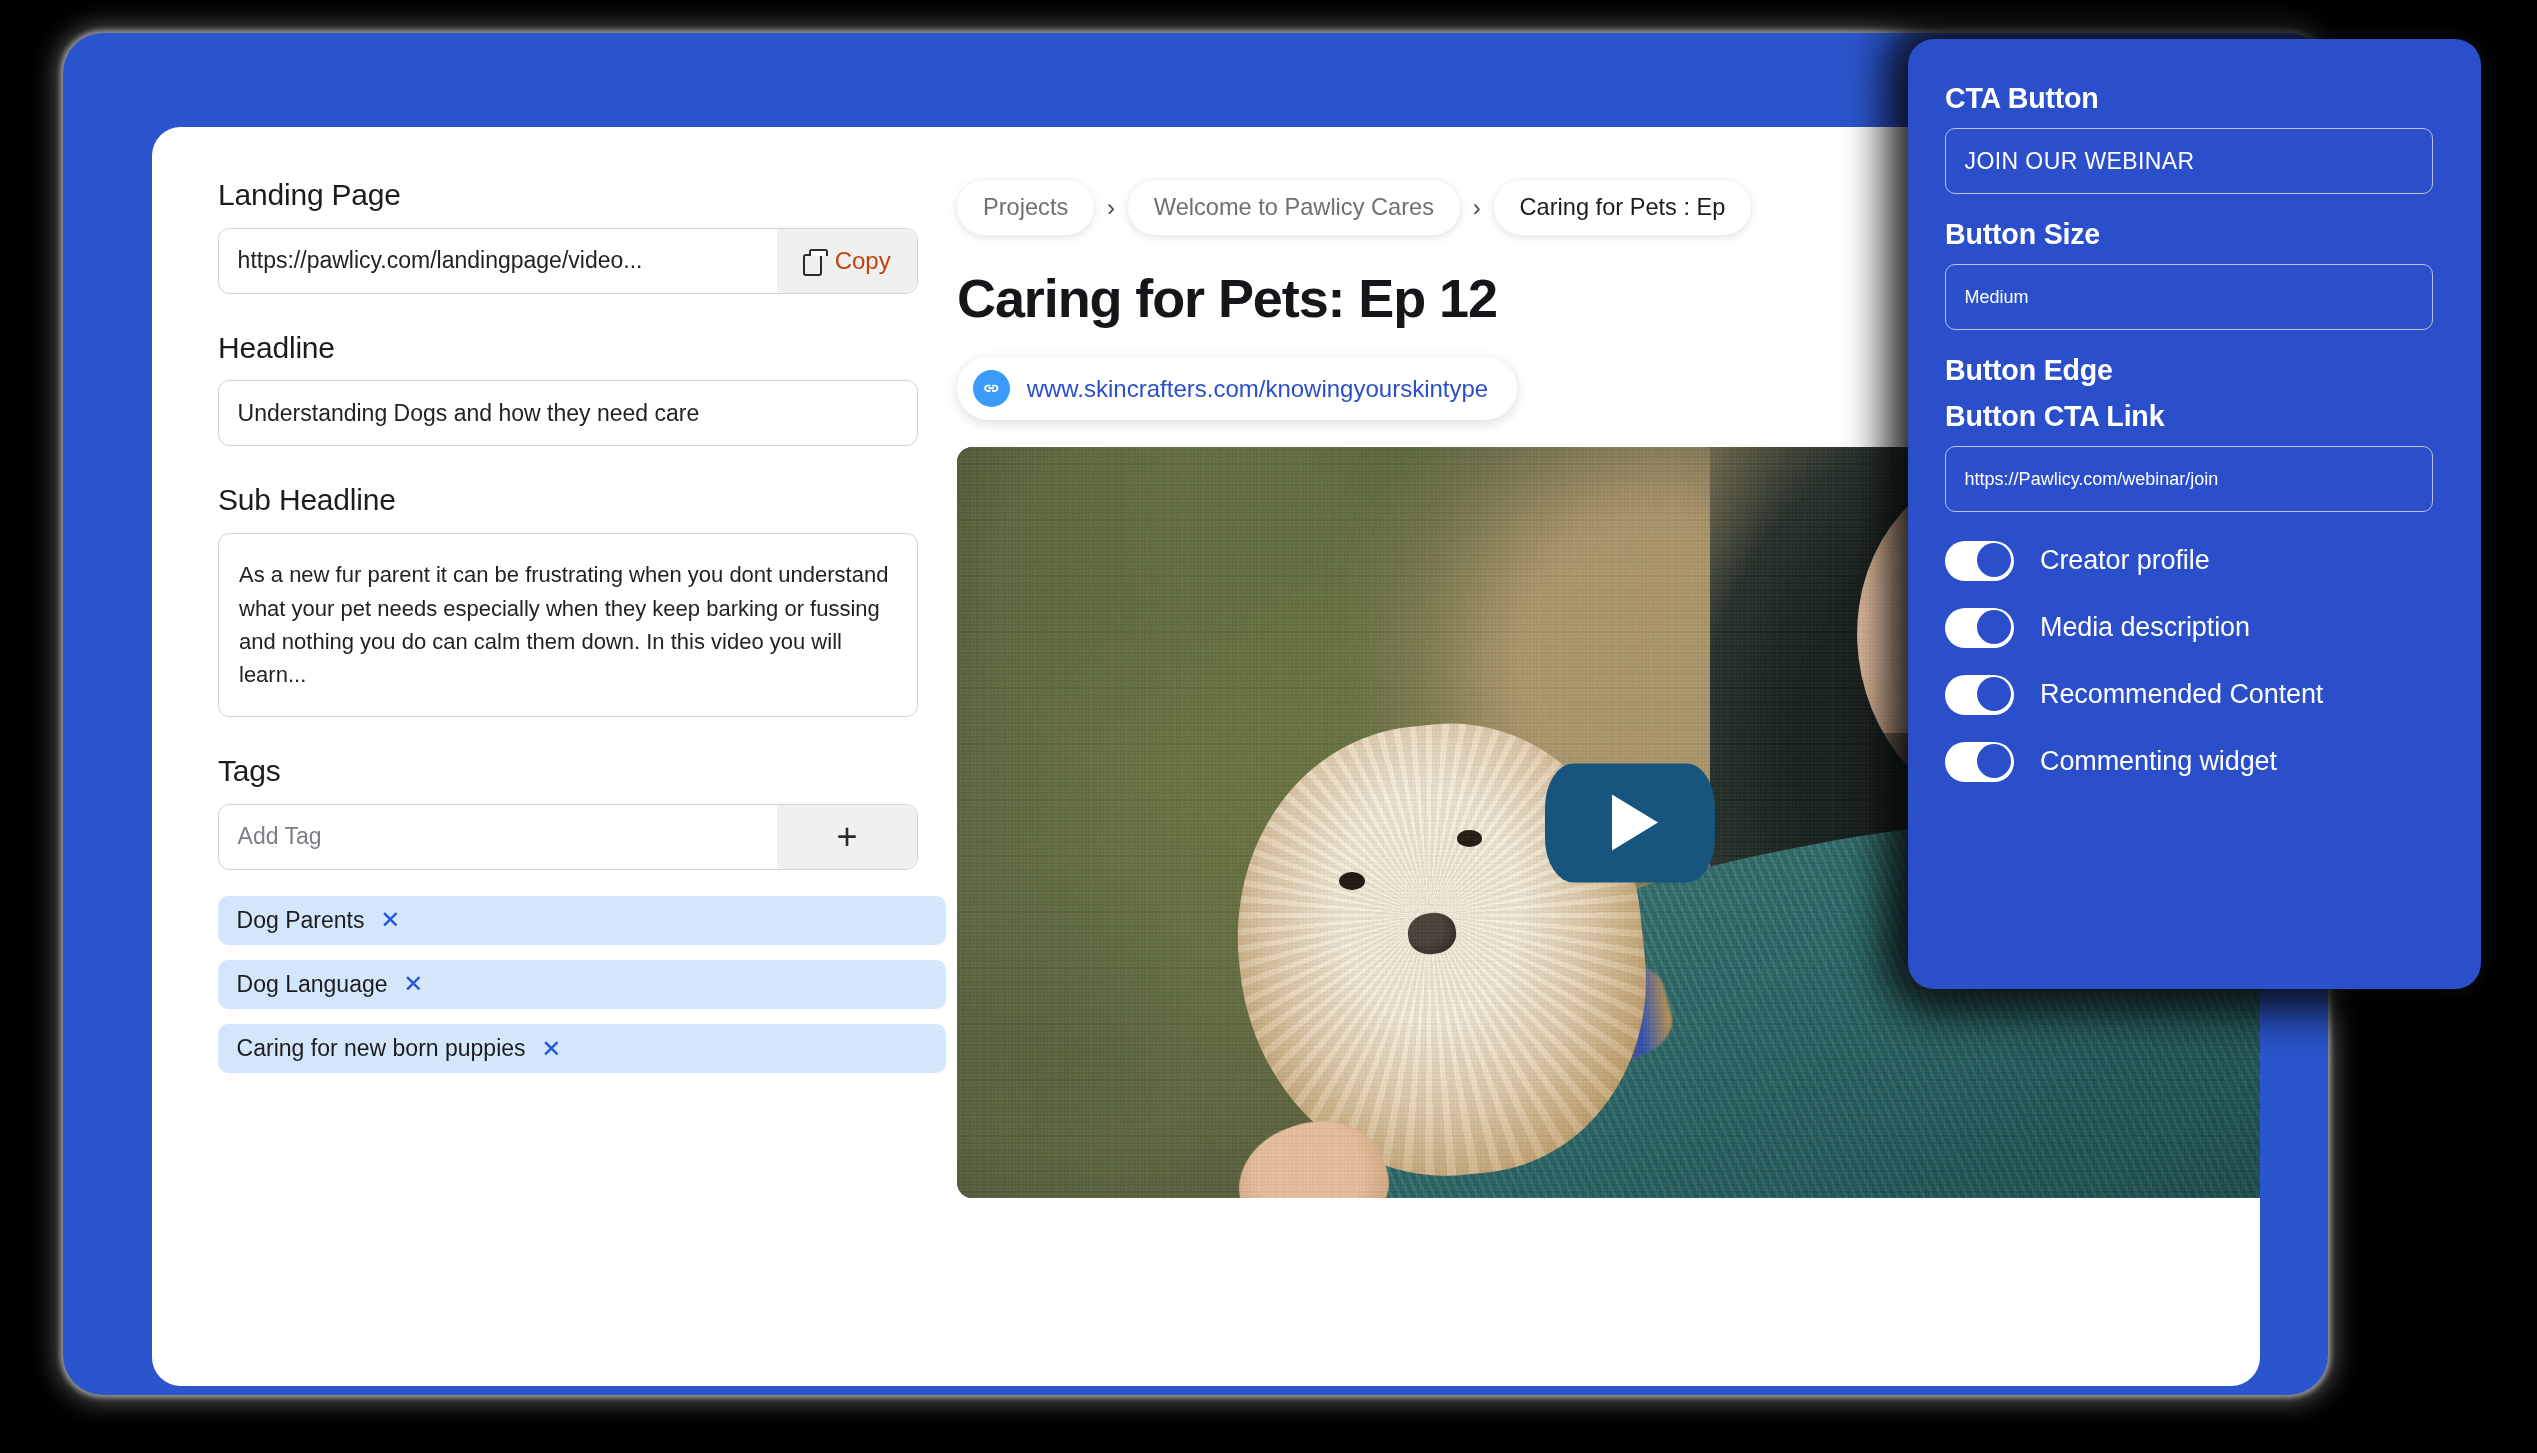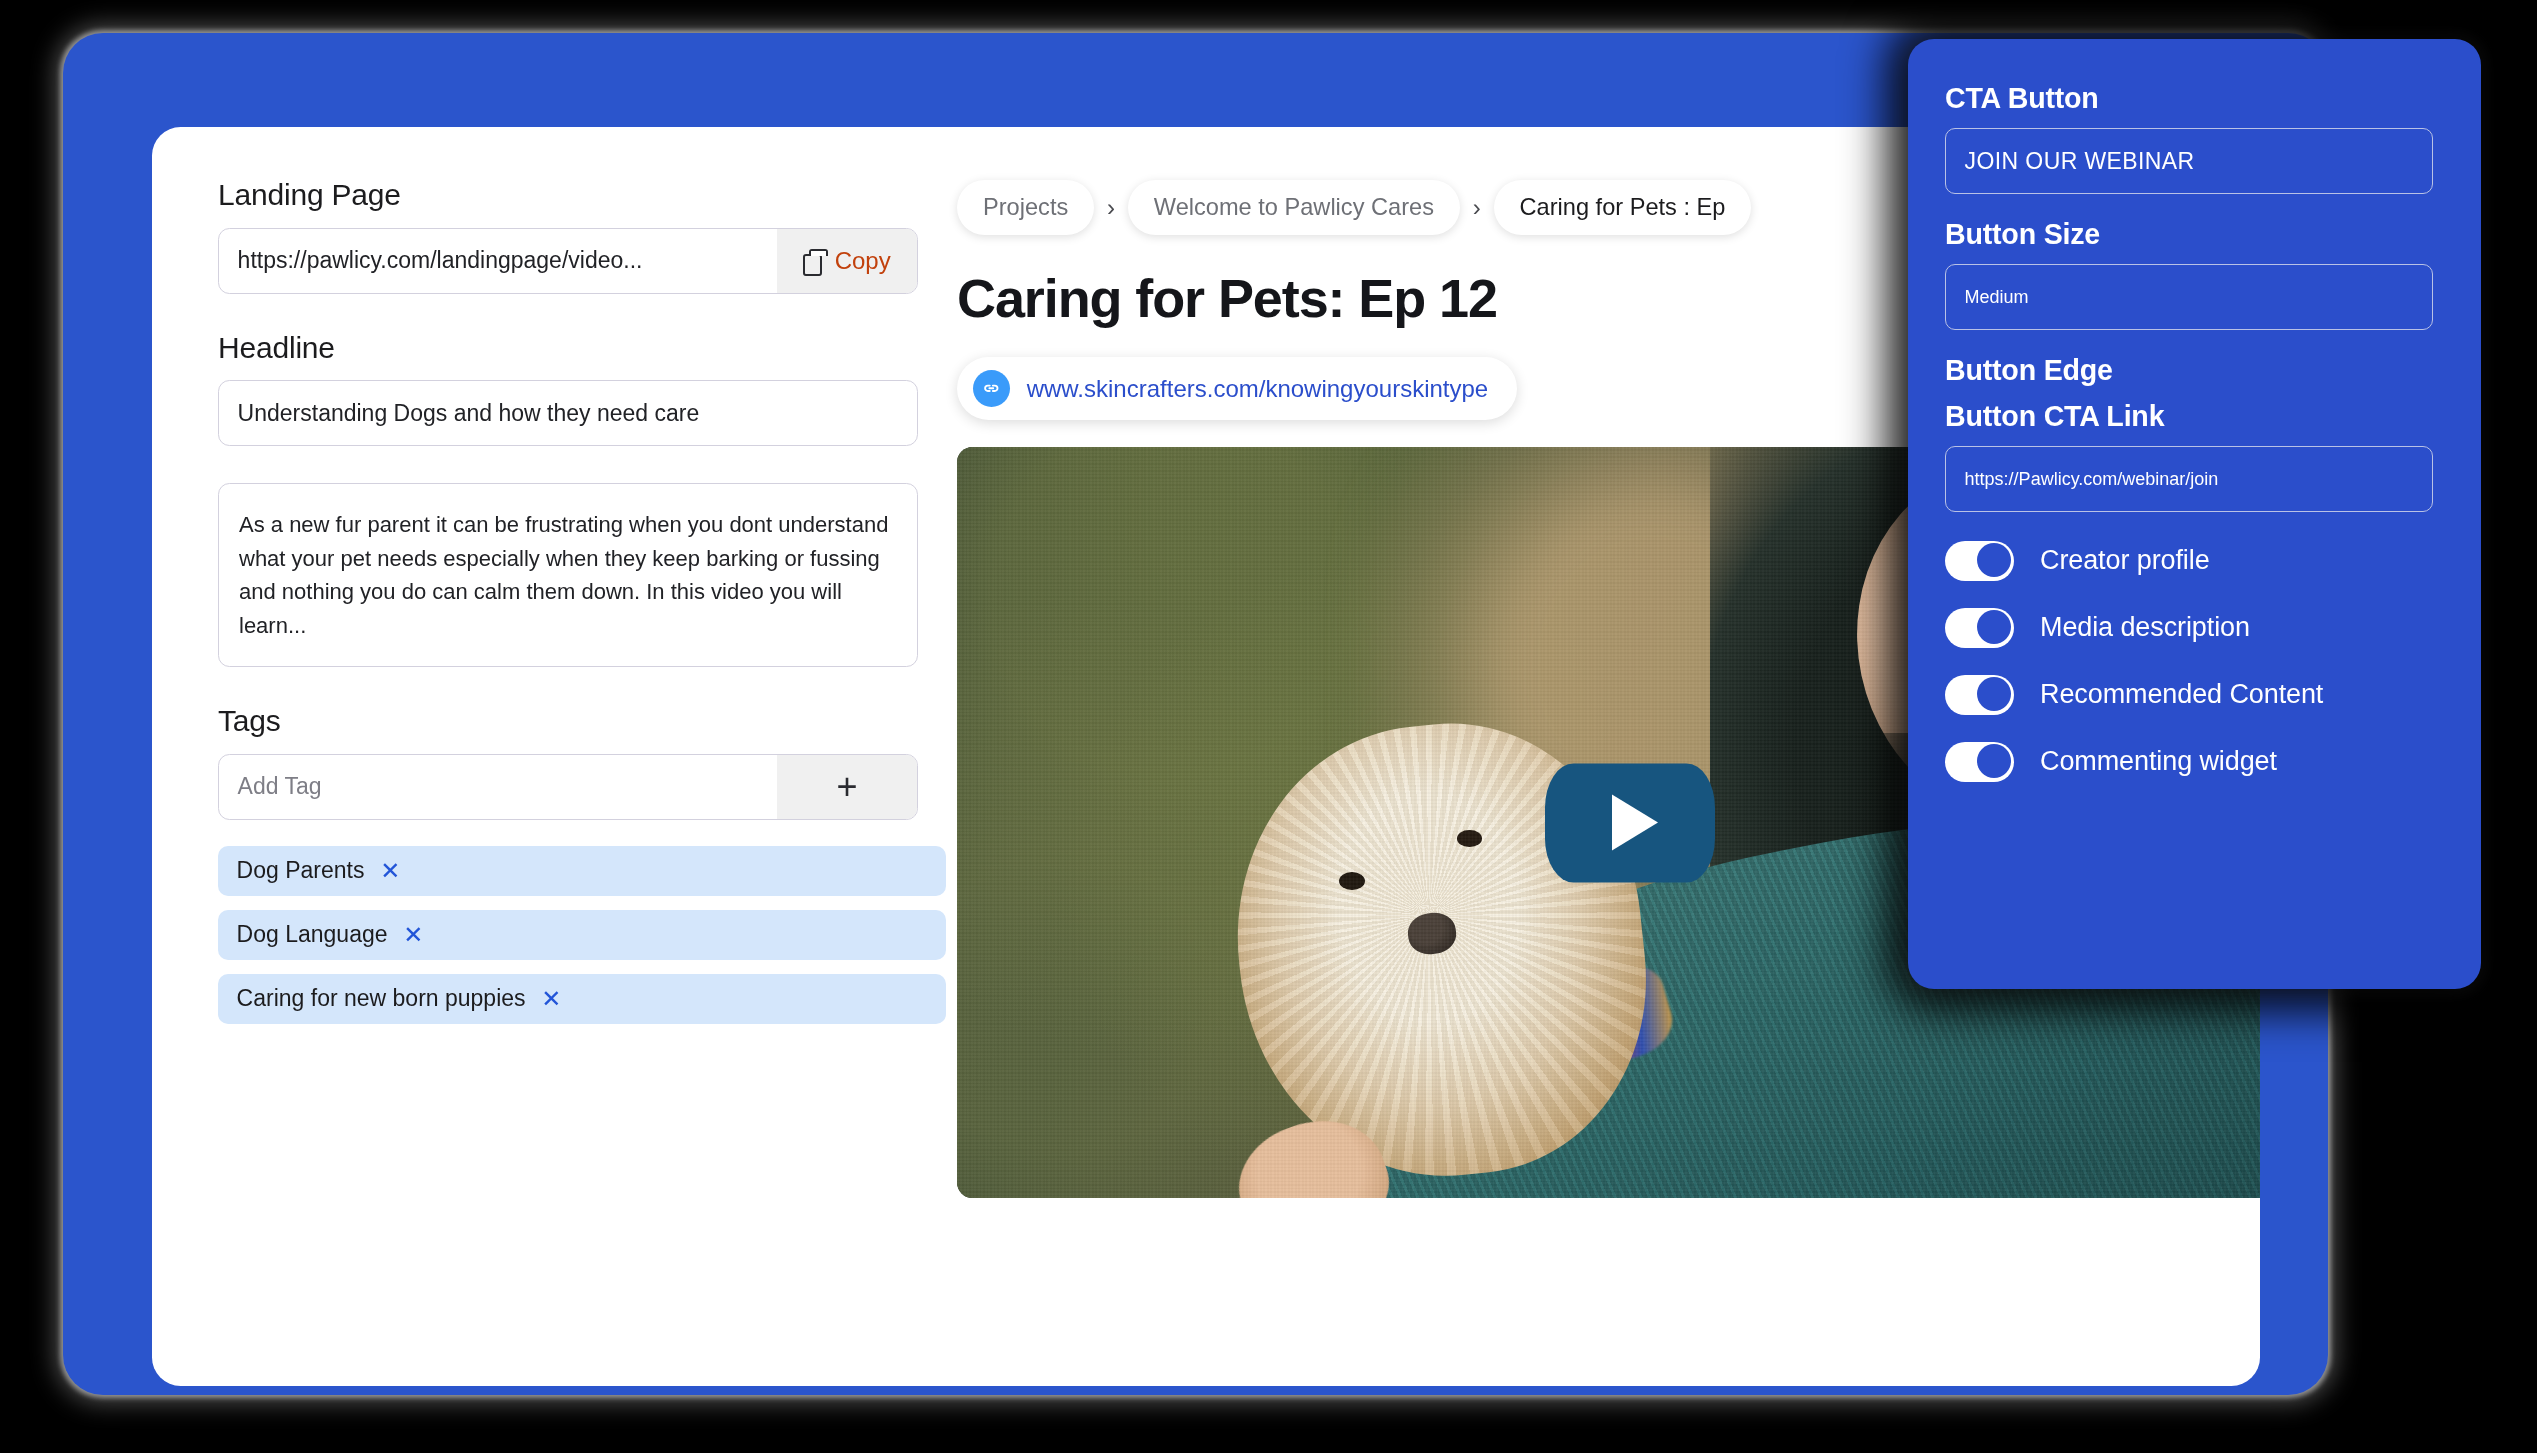--- a/index.html
+++ b/index.html
@@ -514,20 +514,21 @@
       </div>
 
       <div class="field-group">
         <div class="field-label">Headline</div>
         <div class="input-shell">
           <div class="text-part">Understanding Dogs and how they need care</div>
         </div>
       </div>
 
       <div class="field-group">
+        <div class="field-label">Sub Headline</div>
         <div class="textarea-shell">
           <div class="ta-text">As a new fur parent it can be frustrating when you dont understand what your pet needs especially when they keep barking or fussing and nothing you do can calm them down. In this video you will learn...</div>
         </div>
       </div>
 
       <div class="field-group">
         <div class="field-label">Tags</div>
         <div class="input-shell">
           <div class="text-part placeholder">Add Tag</div>
           <div class="input-addon plus">

